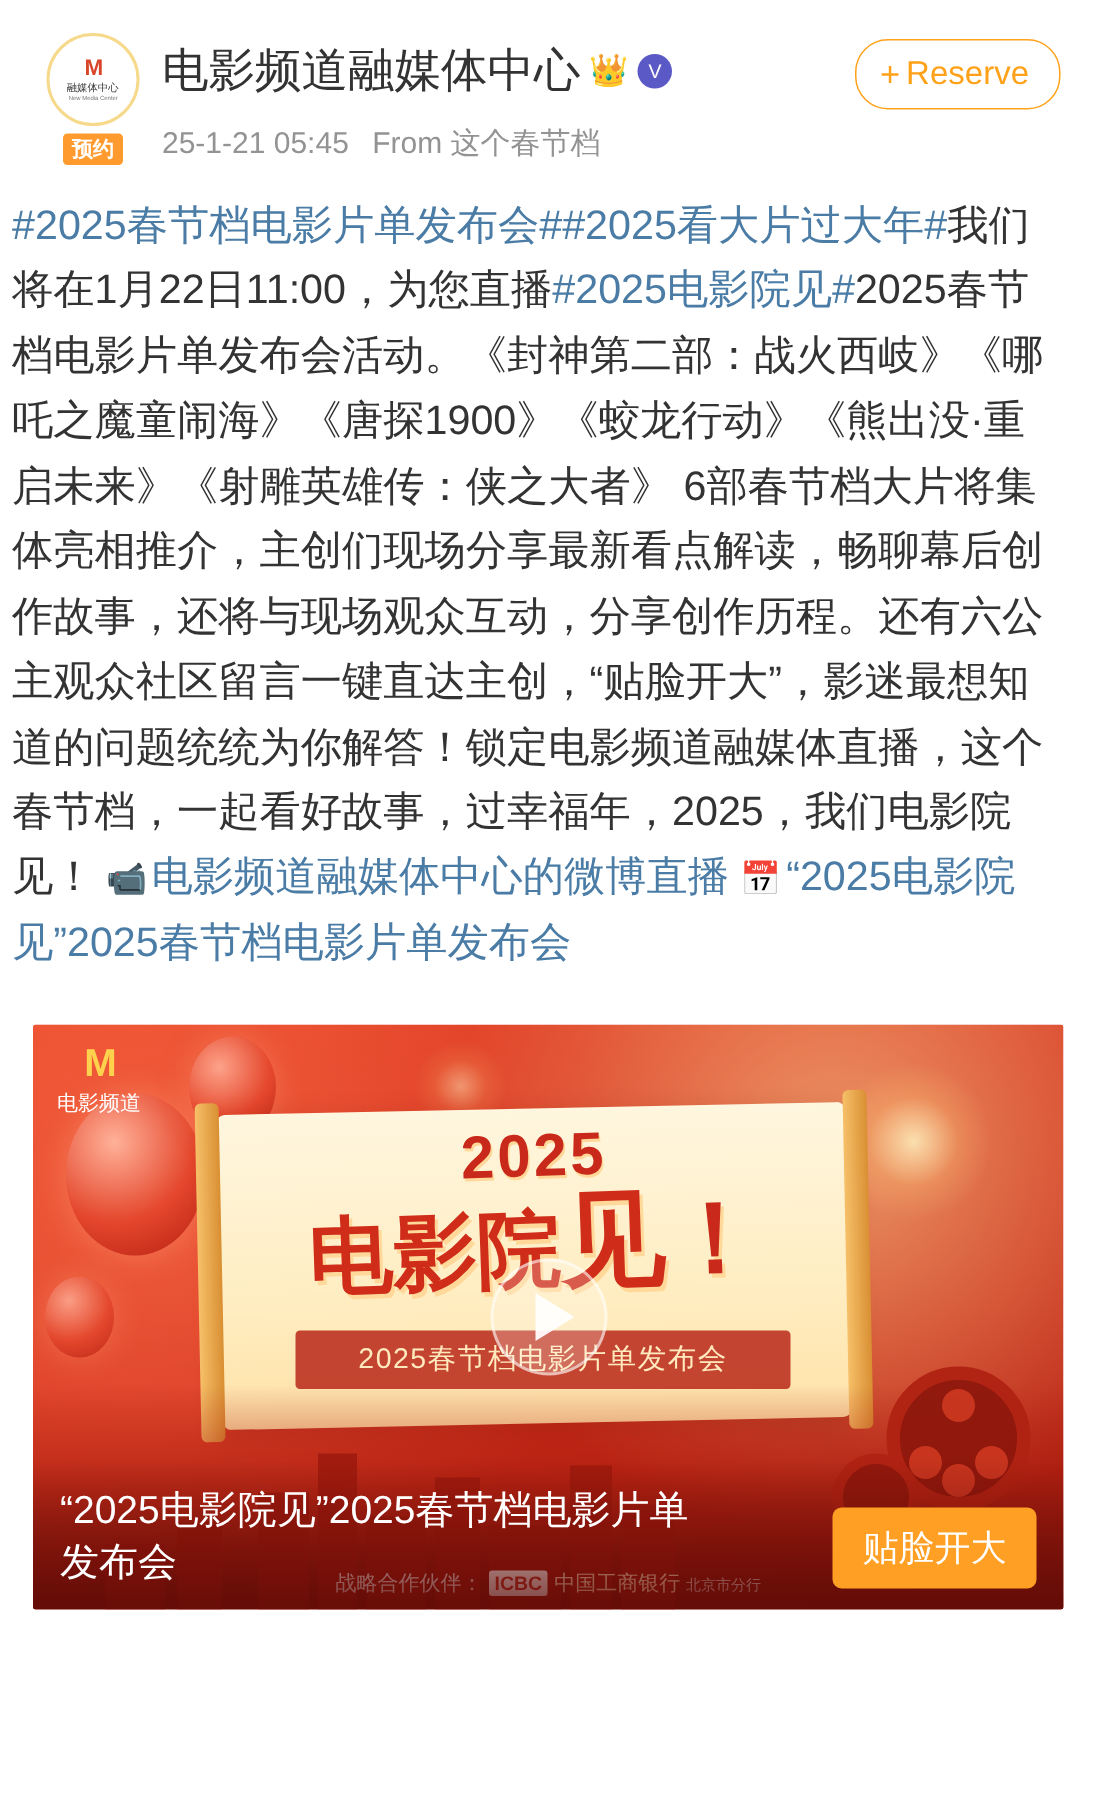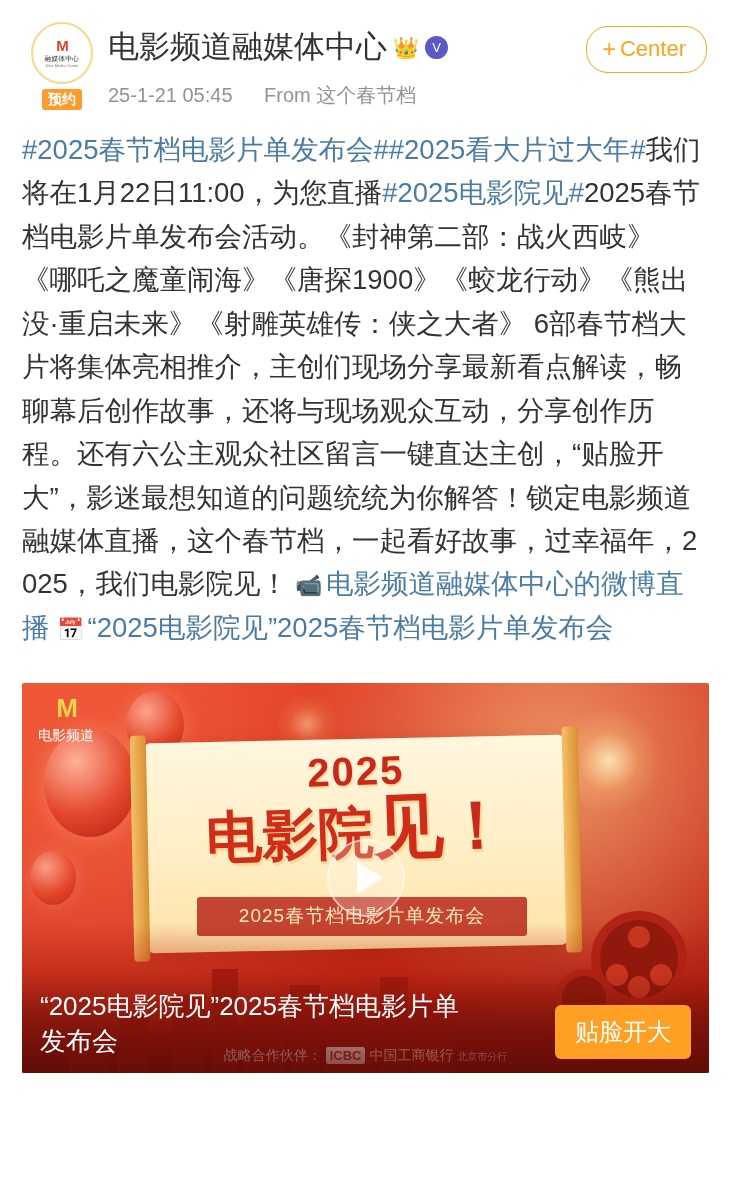--- a/index.html
+++ b/index.html
@@ -101,42 +101,42 @@
     font-size: 13px;
     display: flex; align-items: center; justify-content: center;
     line-height: 1;
   }
   .meta-row {
     margin-top: 14px;
     font-size: 20px;
     color: #939393;
     white-space: nowrap;
   }
-  .meta-row .src-label { margin-left: 26px; }
+  .meta-row .src-label { margin-left: 10px; }
   .meta-row .src-name { color: #939393; }
   .follow-btn {
     flex: 0 0 auto;
     margin-top: 4px;
     border: 1.5px solid #ffa21a;
     color: #ffa21a;
     background: #fff;
     border-radius: 22px;
     font-size: 22px;
     padding: 9px 20px 10px 16px;
     display: flex;
     align-items: center;
     gap: 2px;
     white-space: nowrap;
     cursor: pointer;
   }
   .follow-plus { font-size: 23px; line-height: 1; margin-right: 2px; }
 
   
   .body-text {
-    padding: 18px 22px 0 22px;
+    padding: 18px 22px 0 8px;
     font-size: 27.5px;
     line-height: 1.58;
     color: #333333;
     word-break: break-all;
   }
   .body-text .topic { color: #4a7ca6; }
   .body-text .lnk { color: #4a7ca6; }
   .ico-inline {
     display: inline-block;
     color: #4a7ca6;
@@ -224,21 +224,21 @@
     font-size: 56px;
     font-weight: bold;
     color: #cf2d1a;
     text-shadow: 2px 3px 0 #ffd89a;
     white-space: nowrap;
   }
   .ta-main .big { font-size: 70px; }
   .ta-excl { color: #c9291a; font-size: 66px; }
   .subtitle-strip {
     position: absolute;
-    left: 175px; top: 214px;
+    left: 175px; top: 204px;
     width: 330px;
     text-align: center;
     background: rgba(182,32,18,.82);
     color: #ffe9bd;
     font-size: 19px;
     letter-spacing: 1px;
     padding: 6px 0 7px 0;
     border-radius: 3px;
   }
   
@@ -413,21 +413,21 @@
       </div>
       <div class="meta-row">
         <span>25-1-21 05:45</span>
         <span class="src-label">From</span>
         <span class="src-name">这个春节档</span>
       </div>
     </div>
 
     <div class="follow-btn">
       <span class="follow-plus">+</span>
-      <span>Center</span>
+      <span>Reserve</span>
     </div>
   </div>
 
   <div class="body-text">
     <span class="topic">#2025春节档电影片单发布会#</span><span class="topic">#2025看大片过大年#</span><span>我们将在1月22日11:00，为您直播</span><span class="topic">#2025电影院见#</span><span>2025春节档电影片单发布会活动。《封神第二部：战火西岐》《哪吒之魔童闹海》《唐探1900》《蛟龙行动》《熊出没·重启未来》《射雕英雄传：侠之大者》 6部春节档大片将集体亮相推介，主创们现场分享最新看点解读，畅聊幕后创作故事，还将与现场观众互动，分享创作历程。还有六公主观众社区留言一键直达主创，“贴脸开大”，影迷最想知道的问题统统为你解答！锁定电影频道融媒体直播，这个春节档，一起看好故事，过幸福年，2025，我们电影院见！ </span><span class="ico-inline">📹</span><span class="lnk">电影频道融媒体中心的微博直播</span>&nbsp;<span class="ico-inline">📅</span><span class="lnk">“2025电影院见”2025春节档电影片单发布会</span>
   </div>
 
 
   <div class="media">
 

